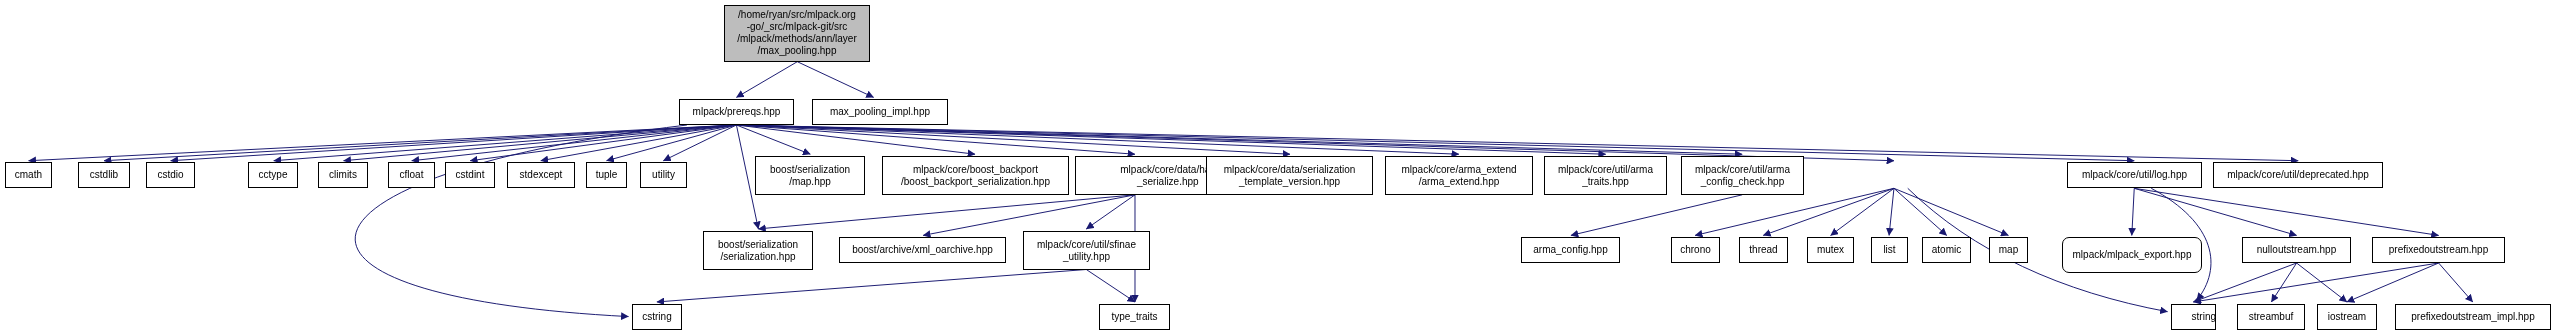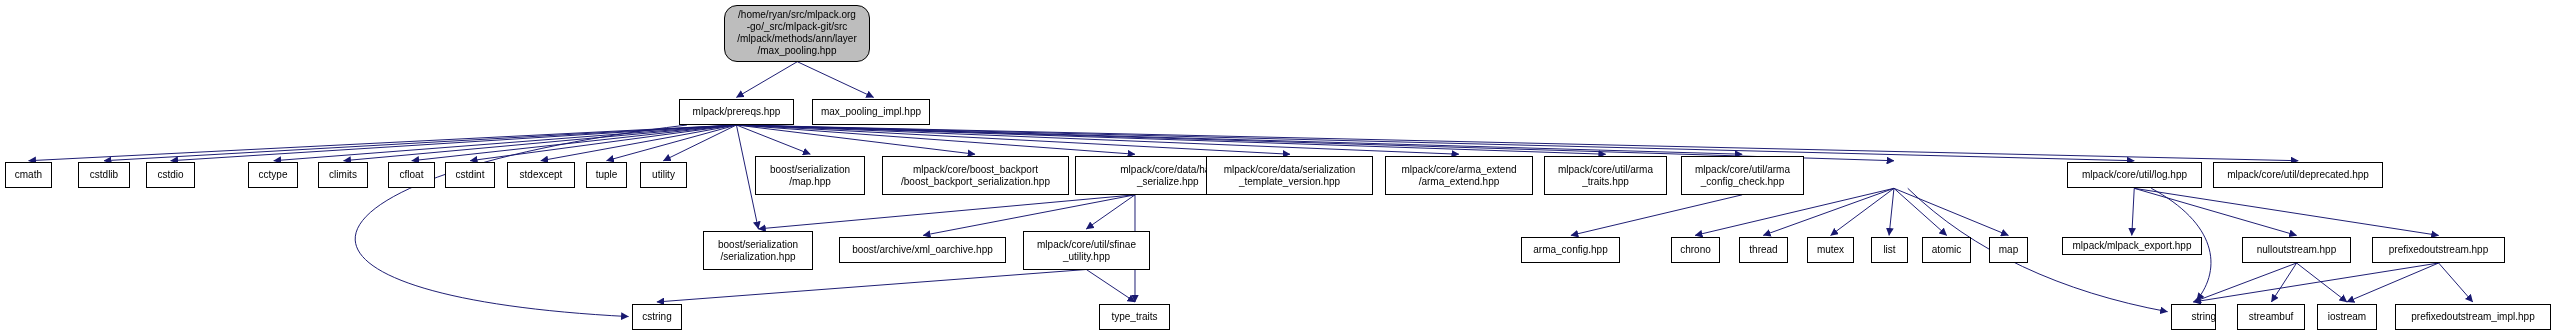--- a/index.html
+++ b/index.html
@@ -21,21 +21,21 @@
     display:flex;
     flex-direction:column;
     align-items:center;
     justify-content:center;
     text-align:center;
     line-height:12px;
     white-space:nowrap;
     padding:0 2.4px;
     overflow:hidden;
   }
-  .node.root{background:#bdbdbd;border-radius:13px;}
+  .node.root{background:#bdbdbd;}
   .node.emph{border-width:1.6px;}
 </style>
 </head>
 <body>
 
 <div id="stage">
   <svg id="edges" width="2576" height="332" xmlns="http://www.w3.org/2000/svg" viewBox="0 0 3173 409">
     <defs>
       <marker id="arrowhead" viewBox="0 0 10 10" refX="9.5" refY="5" markerWidth="8" markerHeight="8" orient="auto">
         <path d="M0,0 L10,5 L0,10 z" fill="#191970"></path>
@@ -93,21 +93,21 @@
 
 <div class="node root" style="left: 724px; top: 4.9px; width: 146px; height: 57px; border-color: rgb(0, 0, 0); background: rgb(189, 189, 189);">
       <span>/home/ryan/src/mlpack.org</span>
       <span>-go/_src/mlpack-git/src</span>
       <span>/mlpack/methods/ann/layer</span>
       <span>/max_pooling.hpp</span>
     </div>
     <div class="node" style="left: 679px; top: 99px; width: 115px; height: 26px; border-color: rgb(0, 0, 0);">
       <span>mlpack/prereqs.hpp</span>
     </div>
-    <div class="node" style="left: 812px; top: 99px; width: 118px; height: 26px; border-color: rgb(0, 0, 0);">
+    <div class="node" style="left: 812px; top: 99px; width: 136px; height: 26px; border-color: rgb(0, 0, 0);">
       <span>max_pooling_impl.hpp</span>
     </div>
     <div class="node" style="left: 4.9px; top: 162px; width: 47px; height: 26px; border-color: rgb(0, 0, 0);">
       <span>cmath</span>
     </div>
     <div class="node" style="left: 78px; top: 162px; width: 52px; height: 26px; border-color: rgb(0, 0, 0); justify-content: center;">
       <span>cstdlib</span>
     </div>
     <div class="node" style="left: 146px; top: 162px; width: 49px; height: 26px; border-color: rgb(0, 0, 0);">
       <span>cstdio</span>
@@ -192,21 +192,21 @@
     </div>
     <div class="node" style="left: 1871px; top: 237px; width: 37px; height: 26px; border-color: rgb(0, 0, 0);">
       <span>list</span>
     </div>
     <div class="node" style="left: 1922px; top: 237px; width: 49px; height: 26px; border-color: rgb(0, 0, 0);">
       <span>atomic</span>
     </div>
     <div class="node" style="left: 1989px; top: 237px; width: 39px; height: 26px; border-color: rgb(0, 0, 0);">
       <span>map</span>
     </div>
-    <div class="node" style="left: 2062px; top: 237px; width: 140px; height: 18px; border-color: rgb(0, 0, 0);">
+    <div class="node" style="left: 2062px; top: 237px; width: 140px; height: 36px; border-color: rgb(0, 0, 0); border-radius: 7px;">
       <span>mlpack/mlpack_export.hpp</span>
     </div>
     <div class="node emph" style="left: 2242px; top: 237px; width: 109px; height: 26px; border-color: rgb(0, 0, 0);">
       <span>nulloutstream.hpp</span>
     </div>
     <div class="node emph" style="left: 2372px; top: 237px; width: 133px; height: 26px; border-color: rgb(0, 0, 0);">
       <span>prefixedoutstream.hpp</span>
     </div>
     <div class="node" style="left: 632px; top: 304px; width: 50px; height: 26px; border-color: rgb(0, 0, 0);">
       <span>cstring</span>

